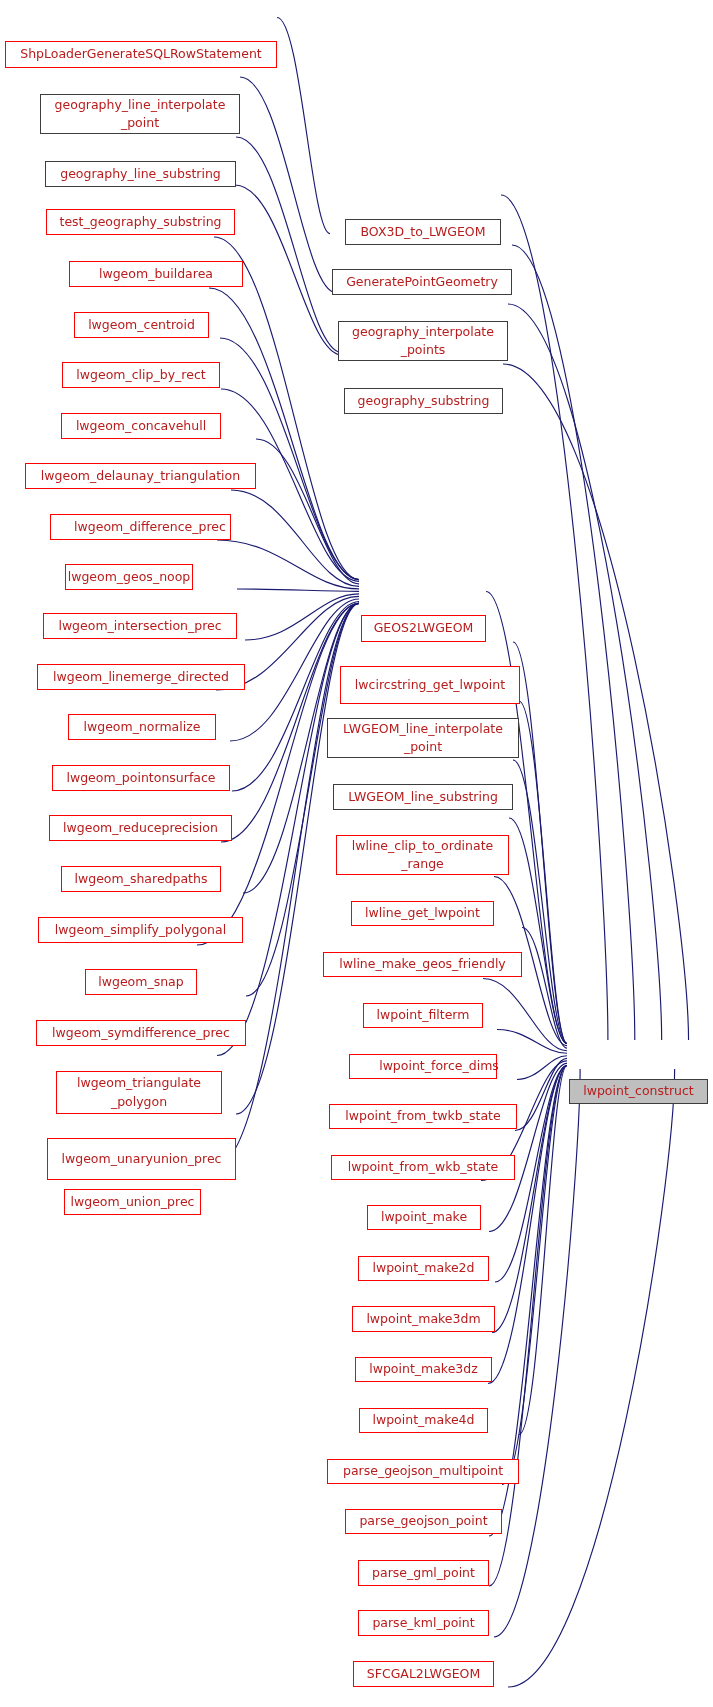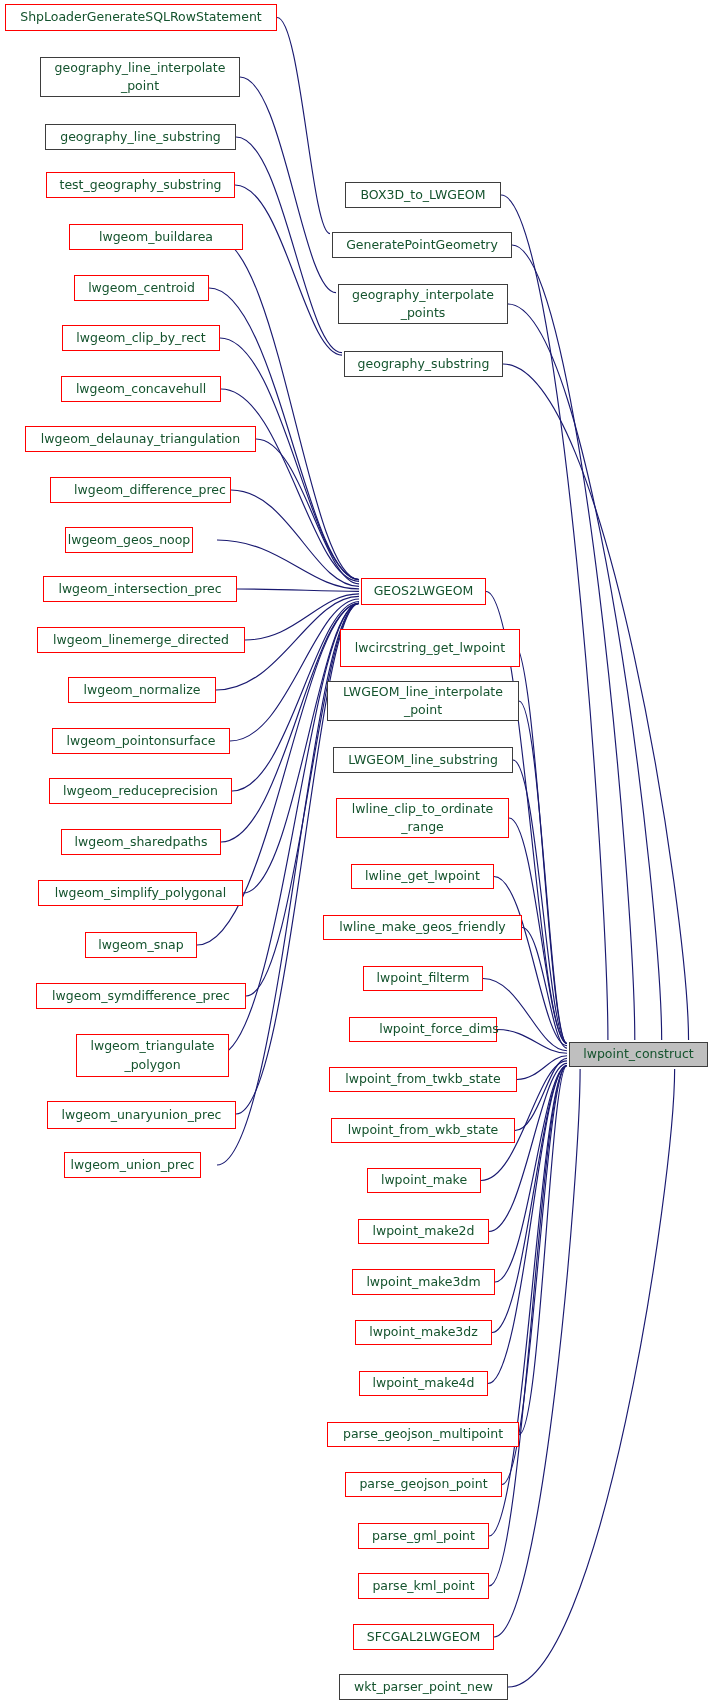--- a/index.html
+++ b/index.html
@@ -11,22 +11,23 @@
     overflow:hidden;
   }
   .edge-svg{position:absolute;left:0;top:0;width:713px;height:1707px;}
   .edge-svg path{fill:none;stroke-width:1.15px;}
   .node{
     position:absolute;
     display:flex;align-items:center;justify-content:center;
     box-sizing:border-box;
     background:#ffffff;
     border:1.3px solid #3d3d3d;
-    font-size:12.5px;color:#14532d;
+    font-size:12.5px;color:#b91c1c;
     cursor:pointer;
+    margin-top:37px;
   }
   .node.red{border-color:#ff0000;border-width:1.4px;}
   .node.focus{background:#bfbfbf;border-color:#3d3d3d;}
   .node span{white-space:pre-line;text-align:center;line-height:1.45;padding:0 2px;}
 </style>
 </head>
 <body>
 
 <div class="canvas">
   <svg class="edge-svg" width="713" height="1707" viewBox="0 0 713 1707">
@@ -142,25 +143,25 @@
       </div>
       <div class="node red" style="left: 38px; top: 880px; width: 205px; height: 26px;">
         <span>lwgeom_simplify_polygonal</span>
       </div>
       <div class="node red" style="left: 85px; top: 932px; width: 112px; height: 26px;">
         <span>lwgeom_snap</span>
       </div>
       <div class="node red" style="left: 36px; top: 983px; width: 210px; height: 26px;">
         <span>lwgeom_symdifference_prec</span>
       </div>
-      <div class="node red" style="left: 76px; top: 1034px; width: 153px; height: 43px;">
+      <div class="node red" style="left: 56px; top: 1034px; width: 166px; height: 43px;">
         <span>lwgeom_triangulate
 _polygon</span>
       </div>
-      <div class="node red" style="left: 47px; top: 1101px; width: 189px; height: 28px;">
+      <div class="node red" style="left: 47px; top: 1101px; width: 189px; height: 42px;">
         <span>lwgeom_unaryunion_prec</span>
       </div>
       <div class="node red" style="left: 64px; top: 1152px; width: 137px; height: 26px;">
         <span>lwgeom_union_prec</span>
       </div>
       <div class="node black" style="left: 345px; top: 182px; width: 156px; height: 26px;">
         <span>BOX3D_to_LWGEOM</span>
       </div>
       <div class="node black" style="left: 332px; top: 232px; width: 180px; height: 26px;">
         <span>GeneratePointGeometry</span>

